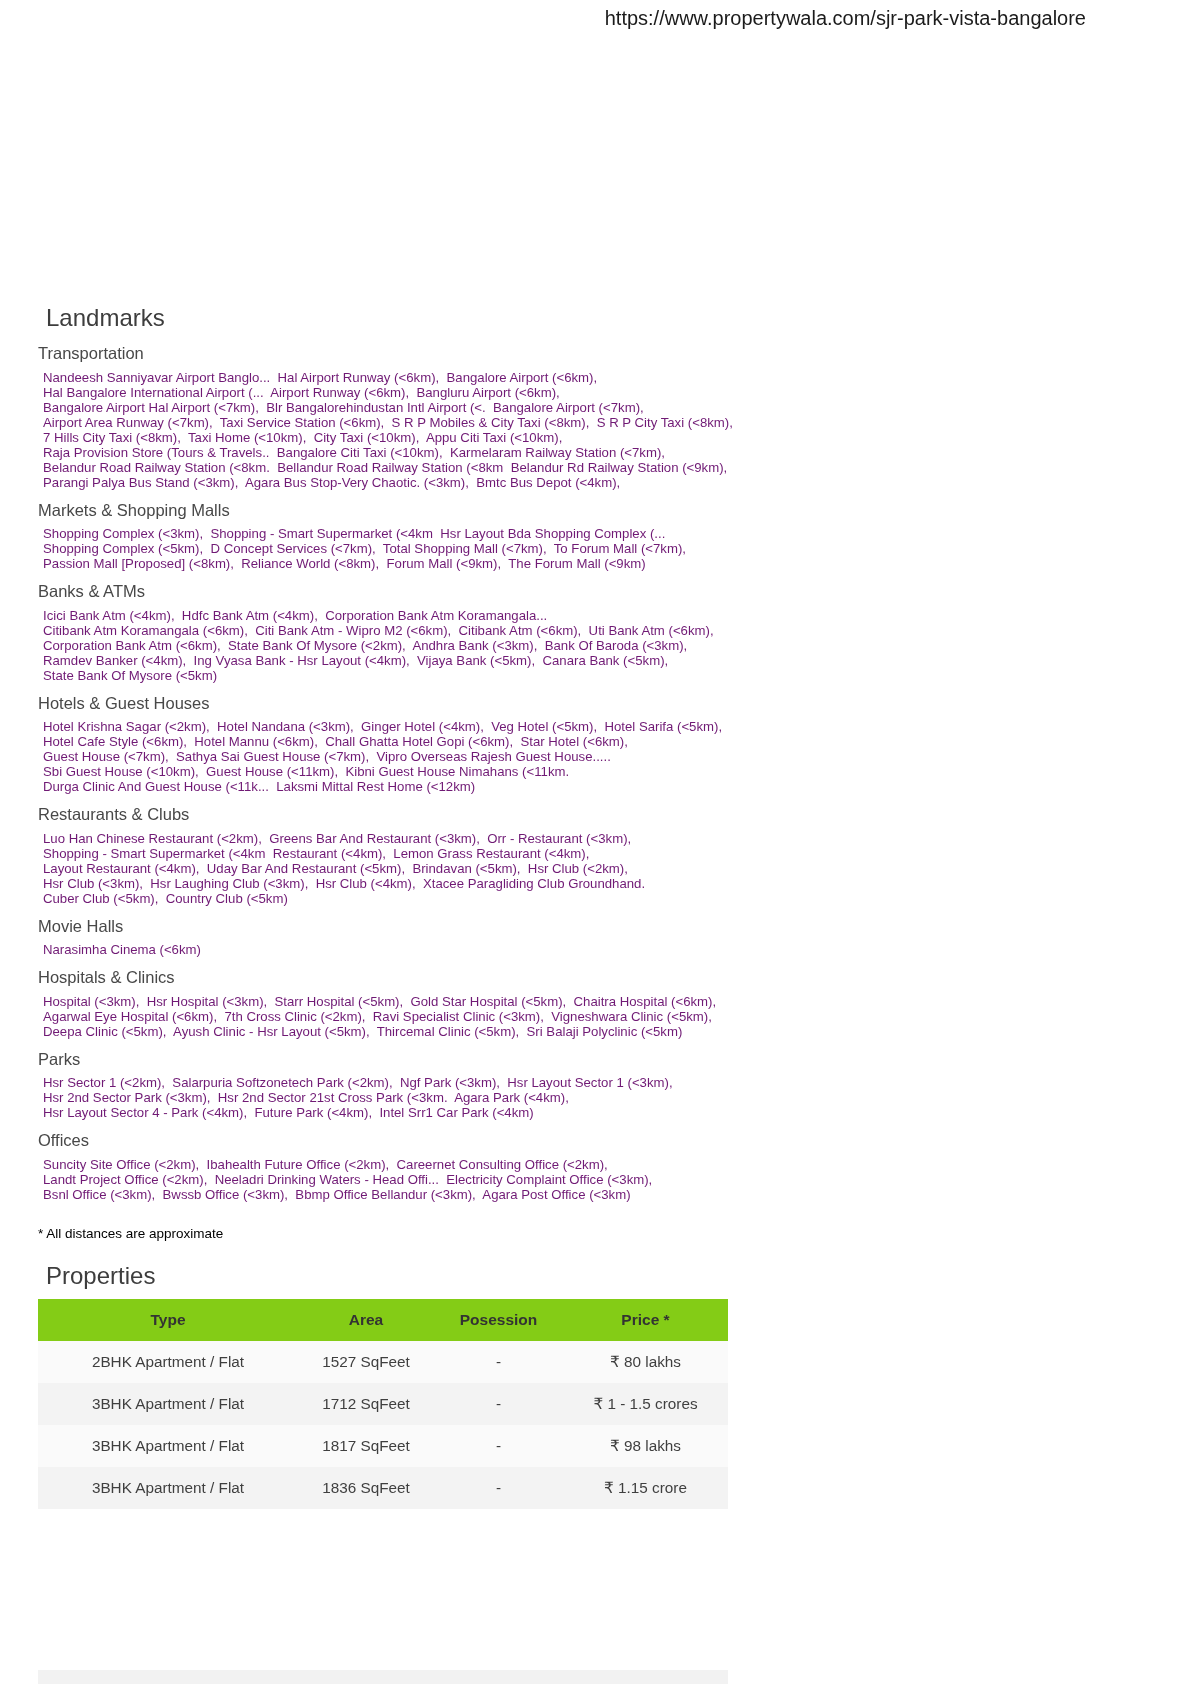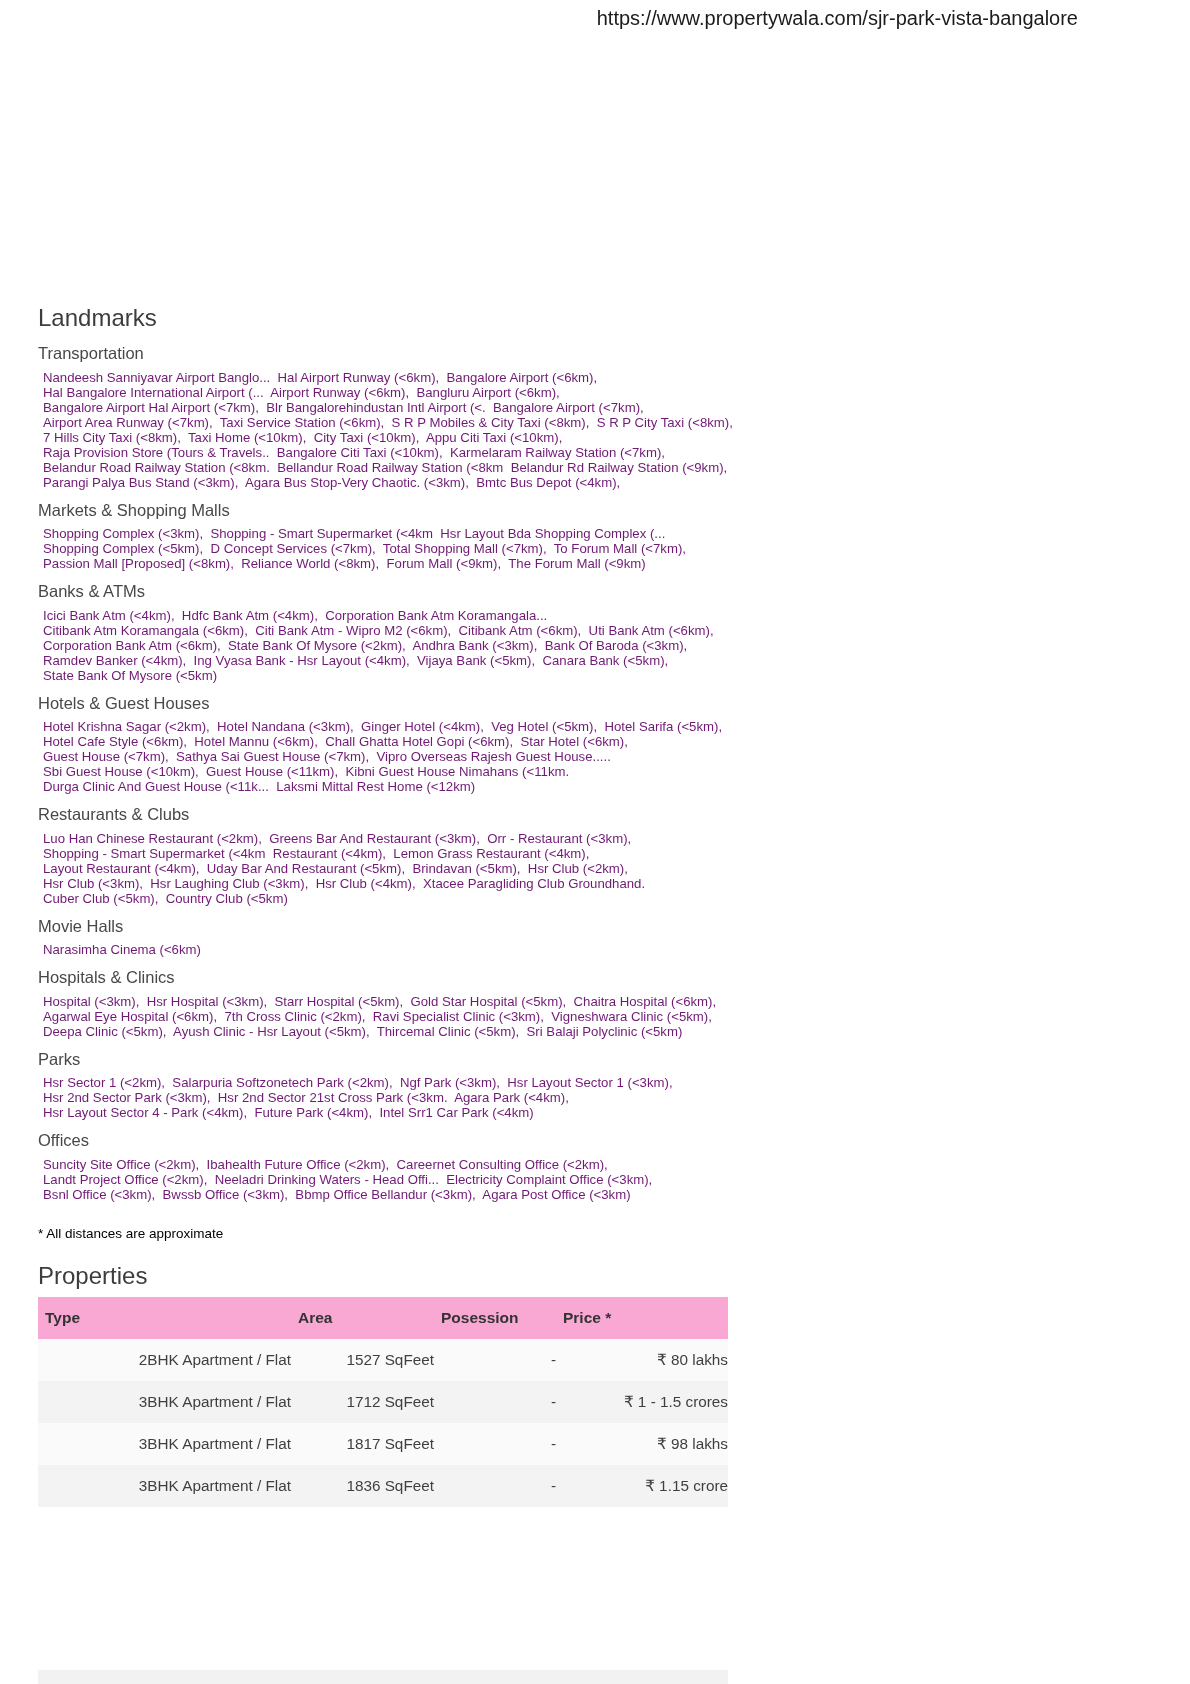--- a/index.html
+++ b/index.html
@@ -1,28 +1,28 @@
 <!DOCTYPE html>
 <html><head>
 <meta charset="utf-8">
 <style>
   html,body { margin:0; padding:0; background:#ffffff; }
   body { font-family:"Liberation Sans","DejaVu Sans",sans-serif; }
   .page { position:relative; width:1190px; height:1684px; background:#ffffff; overflow:hidden; }
 
   .url-header {
-    position:absolute; top:7px; right:112px;
+    position:absolute; top:7px; right:104px;
     font-size:20px; color:#1b1b1b; white-space:nowrap;
   }
 
   .content { position:absolute; left:38px; top:0; width:720px; }
 
   .h1 {
     font-size:24px; font-weight:400; color:#3d3d3d;
-    line-height:30px; margin:0;
+    line-height:30px; margin:8px;
   }
   .landmarks-title { margin-top:303px; }
   .properties-title { margin-top:20px; }
 
   .lm-section h2 {
     font-size:16.5px; font-weight:400; color:#484848;
     line-height:19.5px; margin:11px 0 6px 0;
   }
   .line {
     font-size:13.2px; color:#701a75; line-height:15px;
@@ -31,26 +31,26 @@
 
   .footnote {
     margin:24px 0 0 0; font-size:13.5px; color:#000000; line-height:15px;
   }
 
   table.props {
     border-collapse:collapse; table-layout:fixed;
     width:690px; margin-top:6px;
   }
   table.props th {
-    height:42px; text-align:left; padding:0 0 0 7px;
+    height:42px; text-align:center; padding:0 0 0 7px;
     font-size:15.5px; font-weight:700; color:#333333;
-    background:#f9a8d4; vertical-align:middle;
+    background:#84cc16; vertical-align:middle;
   }
   table.props td {
-    height:42px; text-align:right; padding:0 0 0 7px;
+    height:42px; text-align:center; padding:0 0 0 7px;
     font-size:15.3px; color:#3f3f3f; vertical-align:middle;
   }
   table.props tbody tr:nth-child(odd)  { background:#fafafa; }
   table.props tbody tr:nth-child(even) { background:#f3f3f3; }
 
   .clipped-row {
     position:absolute; left:38px; top:1670px;
     width:690px; height:14px; background:#f2f2f2;
   }
 </style>

